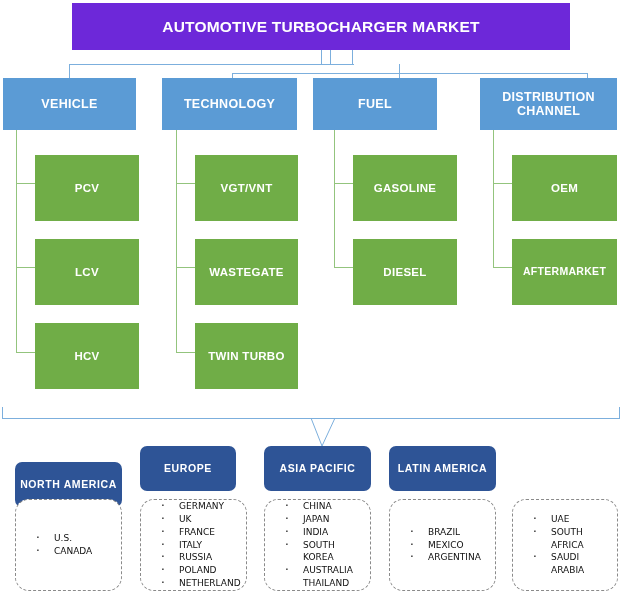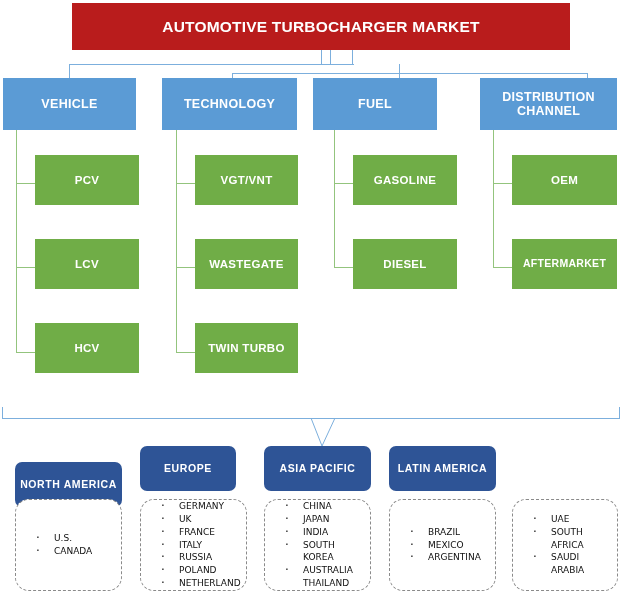--- a/index.html
+++ b/index.html
@@ -28,41 +28,41 @@
     font-weight: bold;
     letter-spacing: 0.3px;
     line-height: 1.12;
   }
   
   .root-box {
     left: 72px;
     top: 3px;
     width: 498px;
     height: 47px;
-    background: #b91c1c;
+    background: #6d28d9;
     font-size: 15.5px;
     letter-spacing: 0.2px;
   }
   
   .cat-box {
     background: #5b9bd5;
     font-size: 12.5px;
     height: 52px;
     top: 78px;
   }
   .cat-0 { left: 3px;   width: 133px; }
   .cat-1 { left: 162px; width: 135px; }
   .cat-2 { left: 313px; width: 124px; }
   .cat-3 { left: 480px; width: 137px; }
 
   
   .sub-box {
     background: #70ad47;
     font-size: 11.5px;
-    height: 50px;
+    height: 66px;
   }
   .sub-r0 { top: 155px; }
   .sub-r1 { top: 239px; }
   .sub-r2 { top: 323px; }
   .sub-c0 { left: 35px;  width: 104px; }
   .sub-c1 { left: 195px; width: 103px; }
   .sub-c2 { left: 353px; width: 104px; }
   .sub-c3 { left: 512px; width: 105px; }
 
   

